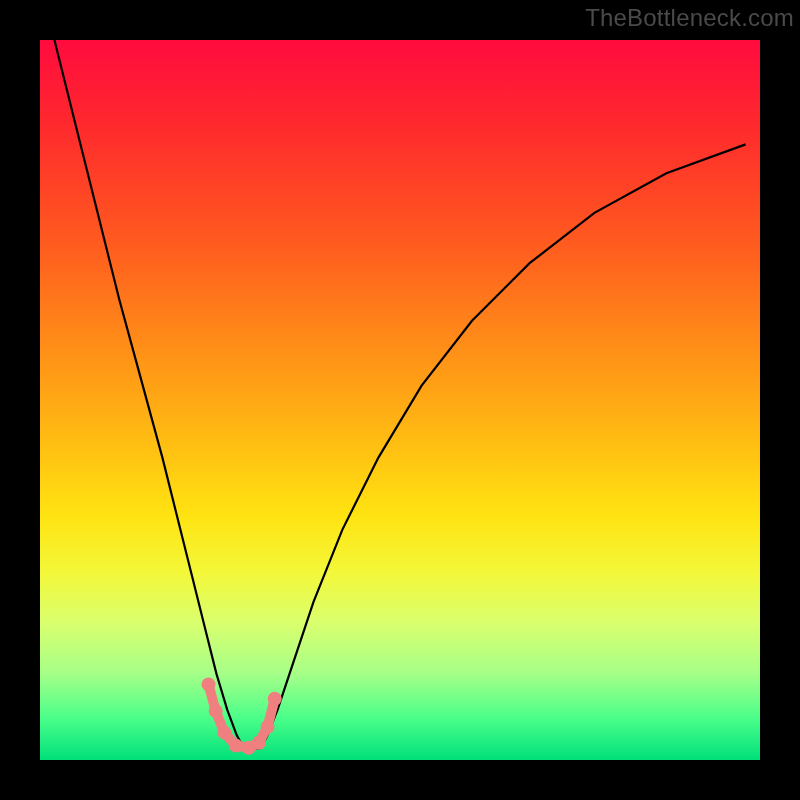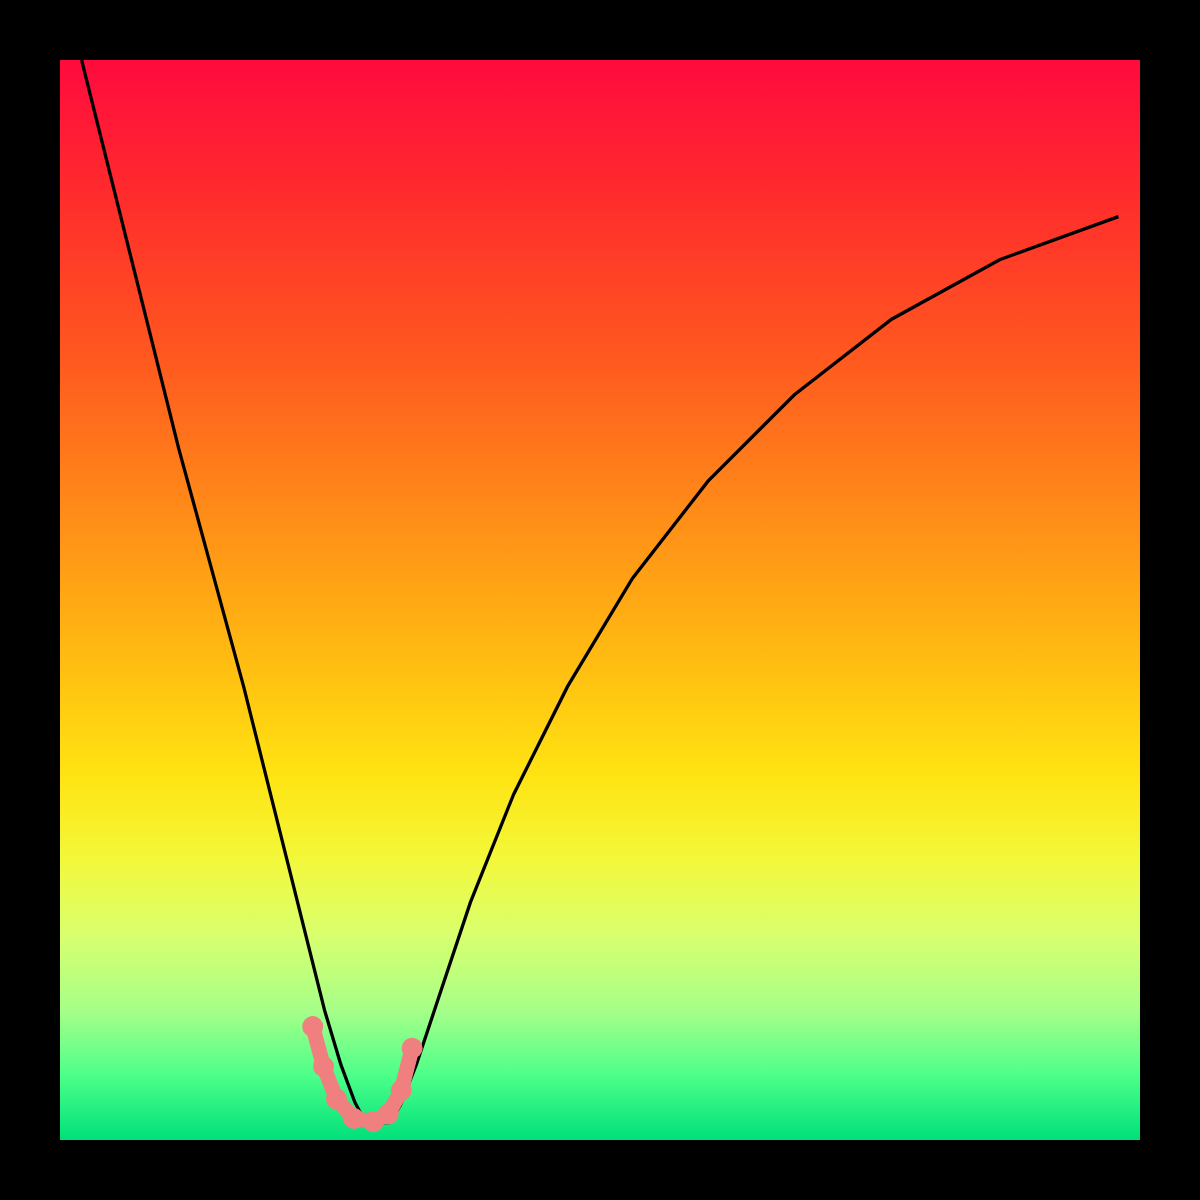--- a/index.html
+++ b/index.html
@@ -64,20 +64,21 @@
     stroke: #f08080;
     stroke-width: 10;
     stroke-linecap: round;
     fill: none;
   }
 </style>
 </head>
 <body>
 
 <div class="frame">
+  <div class="attribution">TheBottleneck.com</div>
 
   <div class="plot-area">
     <svg class="curve" viewBox="0 0 720 720" preserveAspectRatio="none">
       <path id="curve-path" class="curve-path" d="M14.40 0.00 L36.00 86.40 L57.60 172.80 L79.20 259.20 L100.80 338.40 L122.40 417.60 L136.80 475.20 L151.20 532.80 L165.60 590.40 L176.40 633.60 L187.20 669.60 L196.56 694.80 L203.76 708.48 L219.60 708.48 L226.80 696.96 L237.60 669.60 L252.00 626.40 L273.60 561.60 L302.40 489.60 L338.40 417.60 L381.60 345.60 L432.00 280.80 L489.60 223.20 L554.40 172.80 L626.40 133.20 L705.60 104.40"></path>
       <g id="marker-group">
           <line x1="168.48" y1="644.4" x2="175.68" y2="671.04" class="seg"></line>
           <line x1="175.68" y1="671.04" x2="184.32" y2="692.64" class="seg"></line>
           <line x1="184.32" y1="692.64" x2="195.84" y2="705.6" class="seg"></line>
           <line x1="195.84" y1="705.6" x2="208.79999999999998" y2="707.76" class="seg"></line>
           <line x1="208.79999999999998" y1="707.76" x2="218.88" y2="702.72" class="seg"></line>

